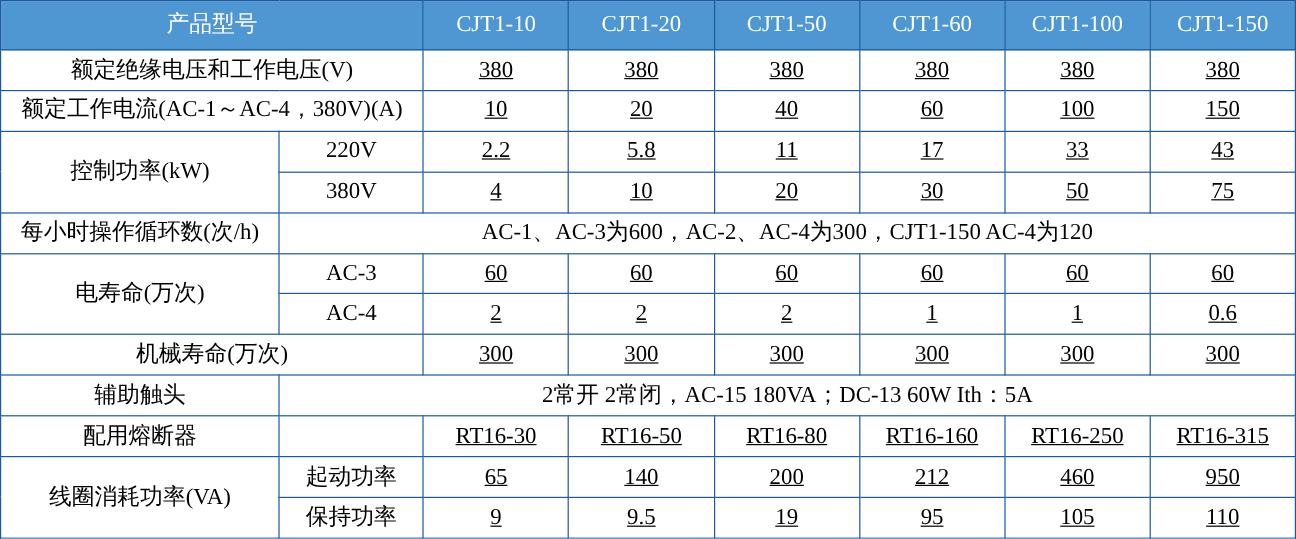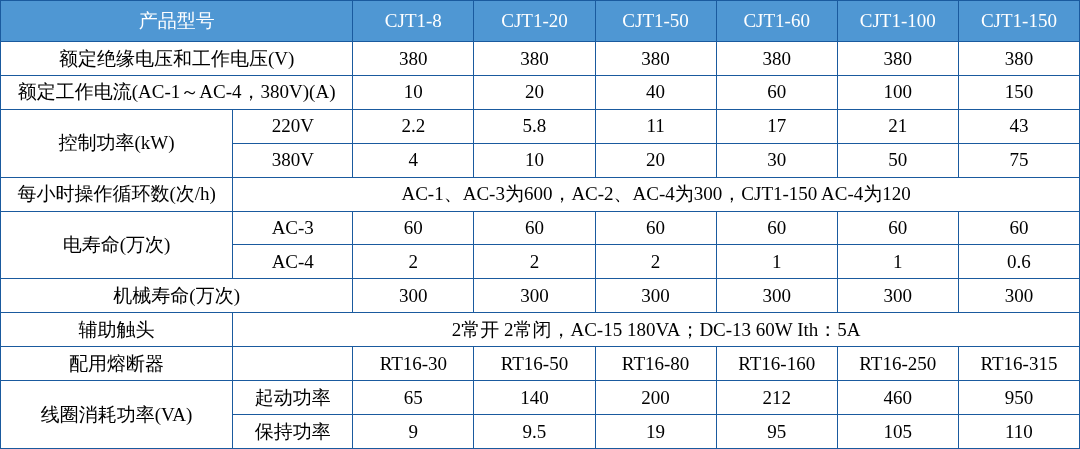--- a/index.html
+++ b/index.html
@@ -44,20 +44,21 @@
     font-size: 18px;
   }
   .small-label {
     font-size: 17.5px;
   }
   .wide-note {
     font-size: 18.5px;
   }
   .num {
     font-size: 19px;
+    text-decoration: underline;
   }
   col.c-label { width: 232px; }
   col.c-sub   { width: 120px; }
   col.c-data  { width: 121px; }
 </style>
 </head>
 <body>
 
 <table id="spec-table">
   <colgroup>
@@ -66,21 +67,21 @@
     <col class="c-data">
     <col class="c-data">
     <col class="c-data">
     <col class="c-data">
     <col class="c-data">
     <col class="c-data">
   </colgroup>
   <tbody>
     <tr class="header-row">
       <td colspan="2">产品型号</td>
-      <td>CJT1-8</td>
+      <td>CJT1-10</td>
       <td>CJT1-20</td>
       <td>CJT1-50</td>
       <td>CJT1-60</td>
       <td>CJT1-100</td>
       <td>CJT1-150</td>
     </tr>
 
     <tr>
       <td class="label-cell" colspan="2">额定绝缘电压和工作电压(V)</td>
       <td class="num">380</td>
@@ -101,21 +102,21 @@
       <td class="num">150</td>
     </tr>
 
     <tr>
       <td class="label-cell" rowspan="2">控制功率(kW)</td>
       <td class="sublabel-cell">220V</td>
       <td class="num">2.2</td>
       <td class="num">5.8</td>
       <td class="num">11</td>
       <td class="num">17</td>
-      <td class="num">21</td>
+      <td class="num">33</td>
       <td class="num">43</td>
     </tr>
 
     <tr>
       <td class="sublabel-cell">380V</td>
       <td class="num">4</td>
       <td class="num">10</td>
       <td class="num">20</td>
       <td class="num">30</td>
       <td class="num">50</td>

